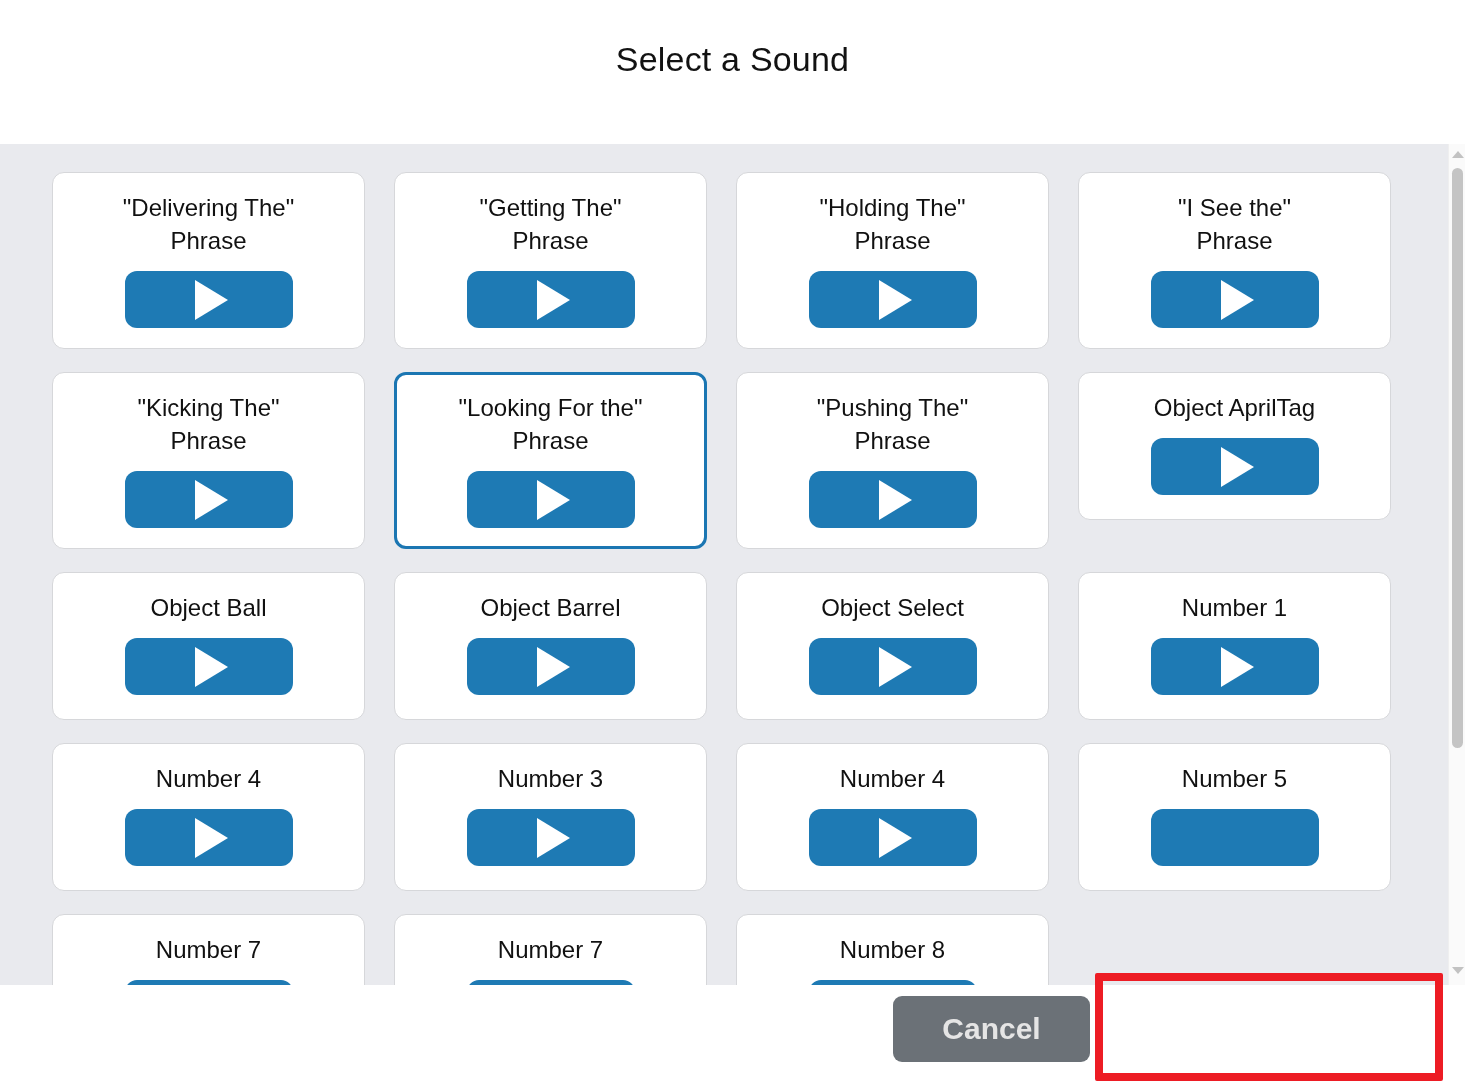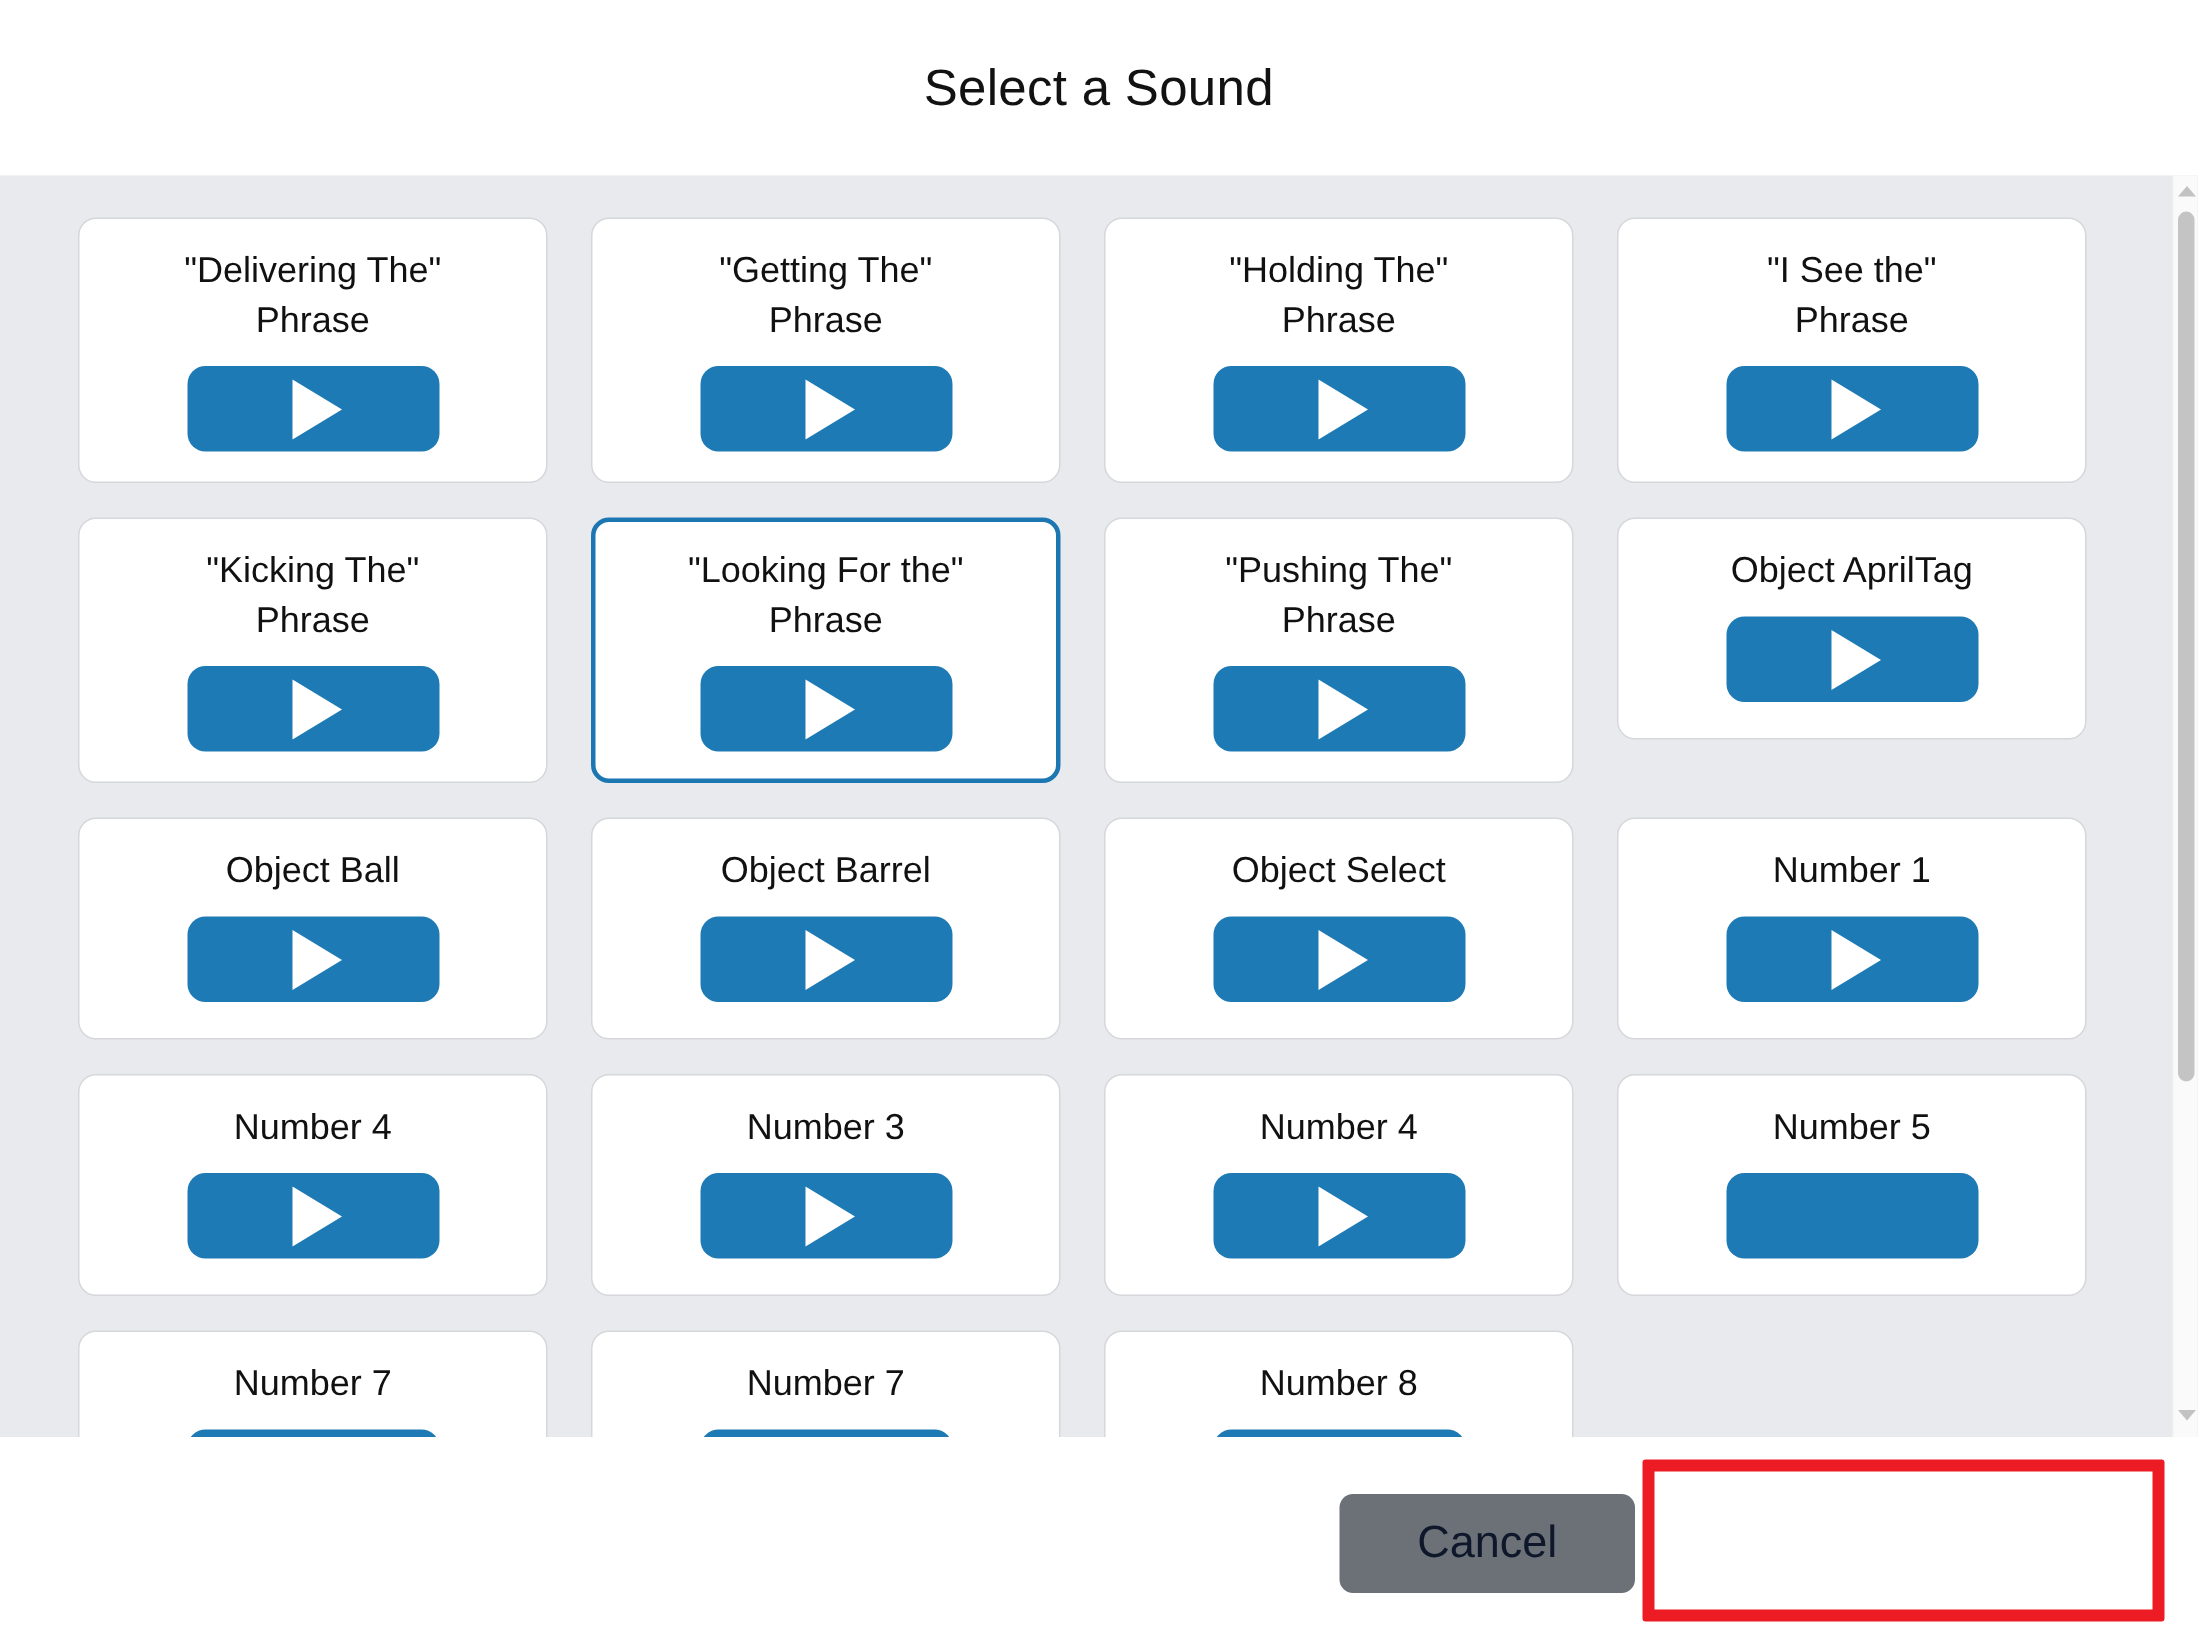--- a/index.html
+++ b/index.html
@@ -15,20 +15,21 @@
     position: relative;
   }
 
   
   .dialog {
     position: absolute;
     inset: 0;
     display: flex;
     flex-direction: column;
     background: #ffffff;
+    gap: 27px;
   }
 
   
   .dialog-header {
     height: 117px;
     flex: 0 0 117px;
     display: flex;
     align-items: center;
     justify-content: center;
     background: #ffffff;
@@ -170,26 +171,27 @@
     flex: 1 1 auto;
     background: #ffffff;
     position: relative;
   }
   .btn {
     position: absolute;
     border: none;
     border-radius: 9px;
     font-family: "Liberation Sans", sans-serif;
     font-size: 30px;
-    color: #0f172a;
+    color: #e5e5e5;
     cursor: pointer;
     display: flex;
     align-items: center;
     justify-content: center;
     padding: 0;
+    font-weight: bold;
   }
   .btn-cancel {
     left: 893px;
     top: 996px;
     width: 197px;
     height: 66px;
     background: #6b7177;
   }
   .btn-send {
     left: 1107px;

